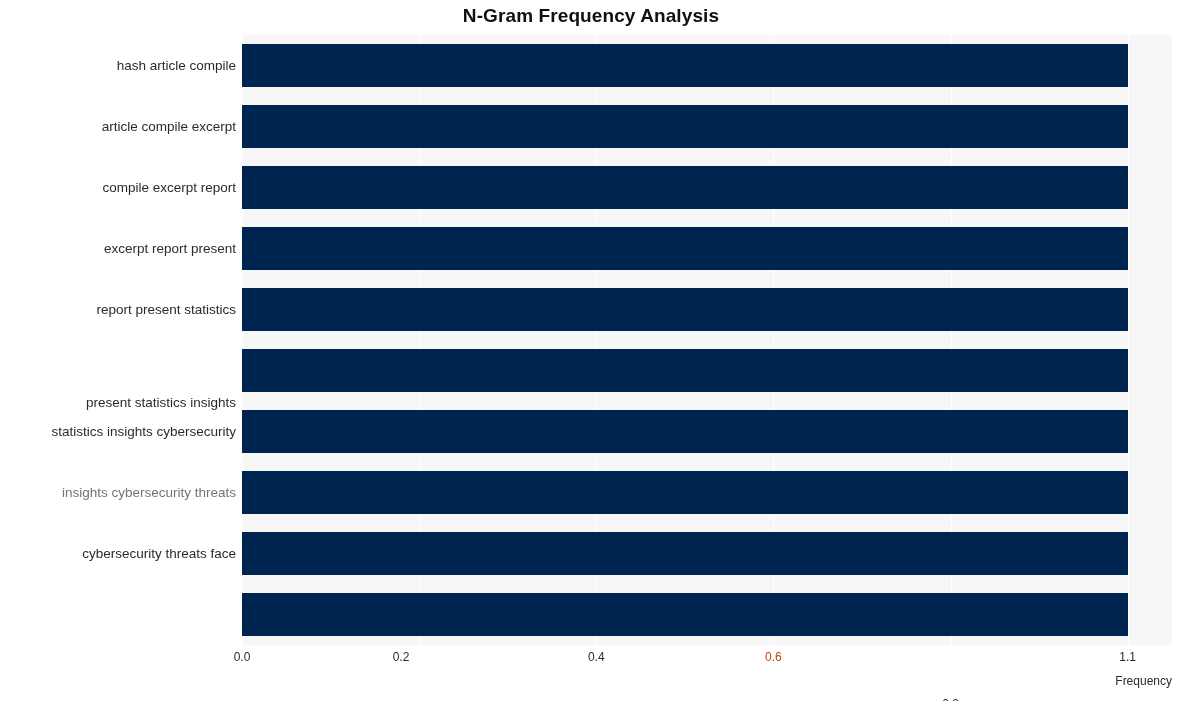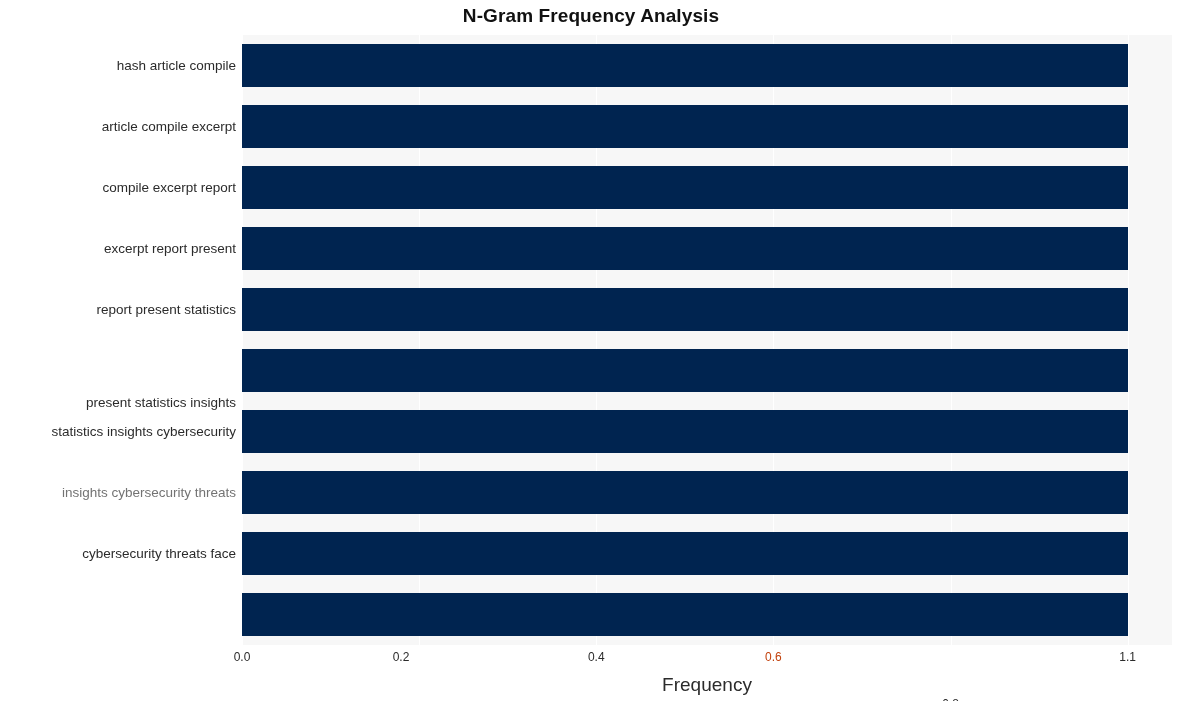--- a/index.html
+++ b/index.html
@@ -100,22 +100,22 @@
     color: #2b2b2b;
     white-space: nowrap;
   }
 
   
   #x-axis-title {
     position: absolute;
     left: 242px;
     top: 674px;
     width: 930px;
-    text-align: center;
-    font-size: 19px;
+    text-align: right;
+    font-size: 12px;
     color: #2b2b2b;
     white-space: nowrap;
   }
 </style>
 </head>
 <body>
 
 <div id="figure" style="background: rgb(255, 255, 255);">
 
   <div id="chart-title" style="color: rgb(17, 17, 17);">N-Gram Frequency Analysis</div>

